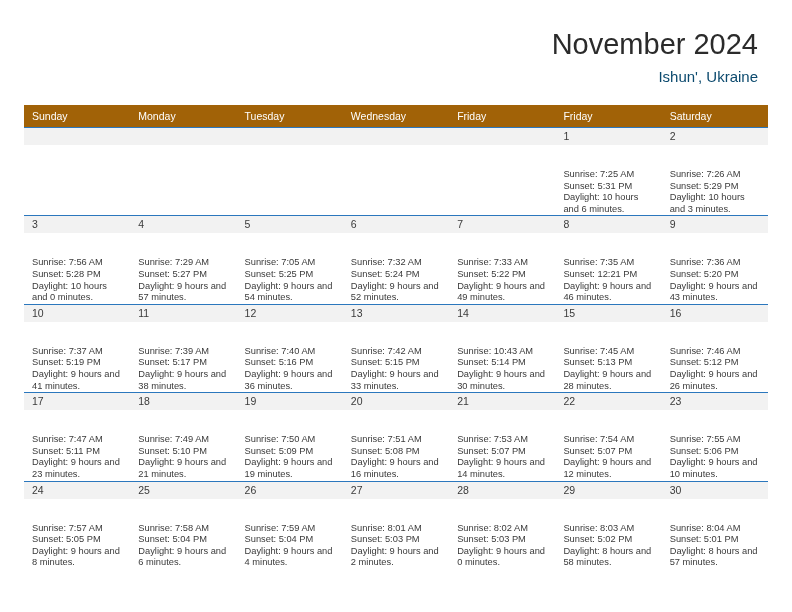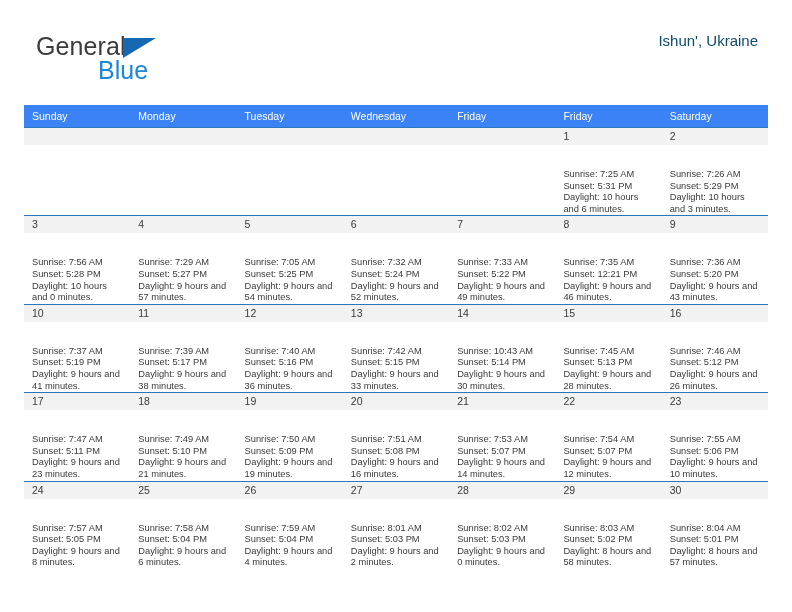--- a/index.html
+++ b/index.html
@@ -86,21 +86,21 @@
   
   .calendar {
     position: absolute;
     left: 24px;
     top: 105px;
     width: 744px;
     border-collapse: collapse;
     table-layout: fixed;
   }
   .calendar th {
-    background: #3b82f6;
+    background: #a16207;
     color: #ffffff;
     font-size: 10.5px;
     font-weight: normal;
     text-align: left;
     padding: 5px 0 5px 8px;
     height: 9px;
     border: none;
   }
   .calendar td {
     width: 106.28px;
@@ -138,27 +138,23 @@
     white-space: normal;
   }
 </style>
 </head>
 <body>
 
 <div class="page">
 
   <div class="header">
 
-    <div class="logo">
-      <span class="logo-general">General</span>
-      <span class="logo-tri"></span>
-      <span class="logo-blue">Blue</span>
-    </div>
 
     <div class="title-block">
+      <div class="cal-title">November 2024</div>
       <div class="cal-subtitle">Ishun', Ukraine</div>
     </div>
 
   </div>
 
   <table class="calendar">
     <thead>
       <tr>
         <th>Sunday</th>
         <th>Monday</th>

